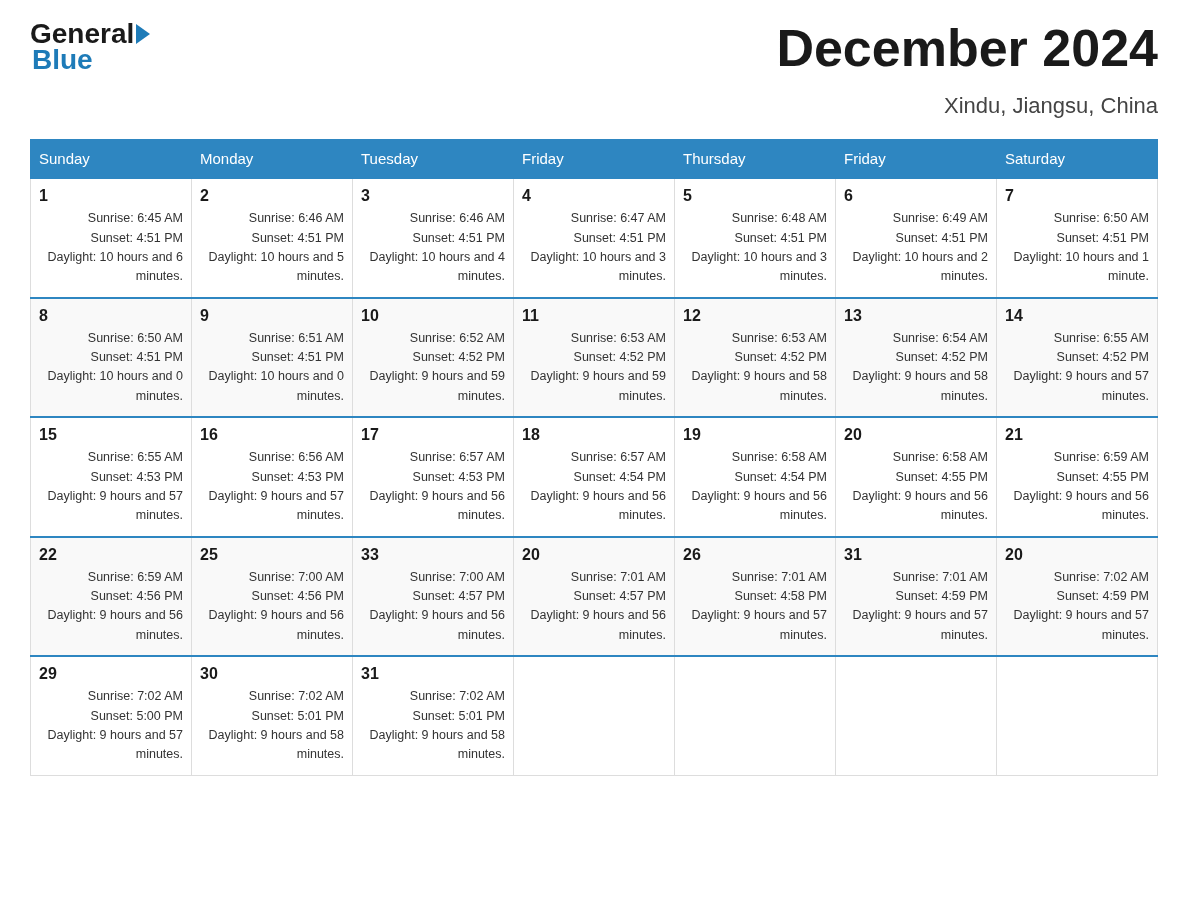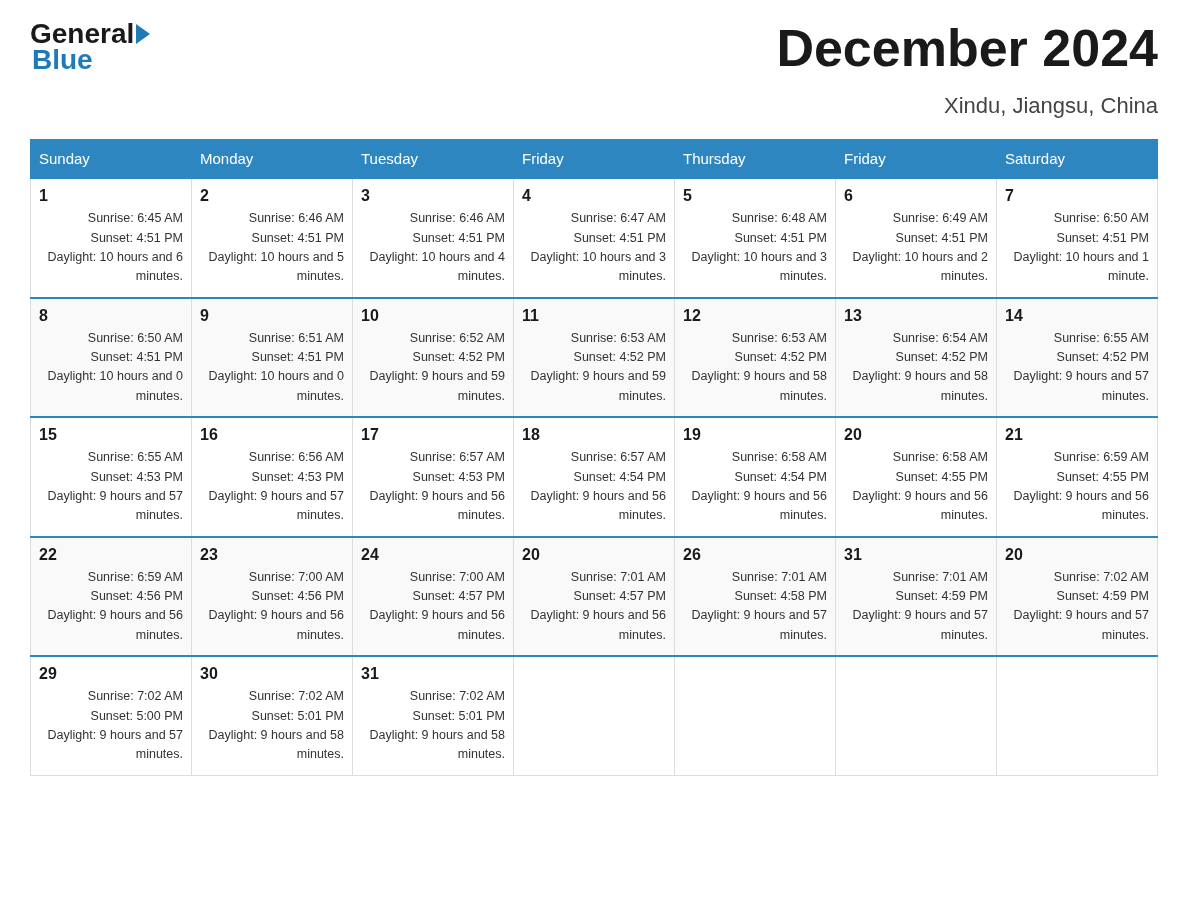--- a/index.html
+++ b/index.html
@@ -323,29 +323,29 @@
       <tr>
         <td>
         <span class="day-number">22</span>
         <div class="day-info">
           Sunrise: 6:59 AM<br>
           Sunset: 4:56 PM<br>
           Daylight: 9 hours and 56 minutes.
         </div>
       </td>
         <td>
-        <span class="day-number">23</span>
+        <span class="day-number">25</span>
         <div class="day-info">
           Sunrise: 7:00 AM<br>
           Sunset: 4:56 PM<br>
           Daylight: 9 hours and 56 minutes.
         </div>
       </td>
         <td>
-        <span class="day-number">24</span>
+        <span class="day-number">33</span>
         <div class="day-info">
           Sunrise: 7:00 AM<br>
           Sunset: 4:57 PM<br>
           Daylight: 9 hours and 56 minutes.
         </div>
       </td>
         <td>
         <span class="day-number">20</span>
         <div class="day-info">
           Sunrise: 7:01 AM<br>

